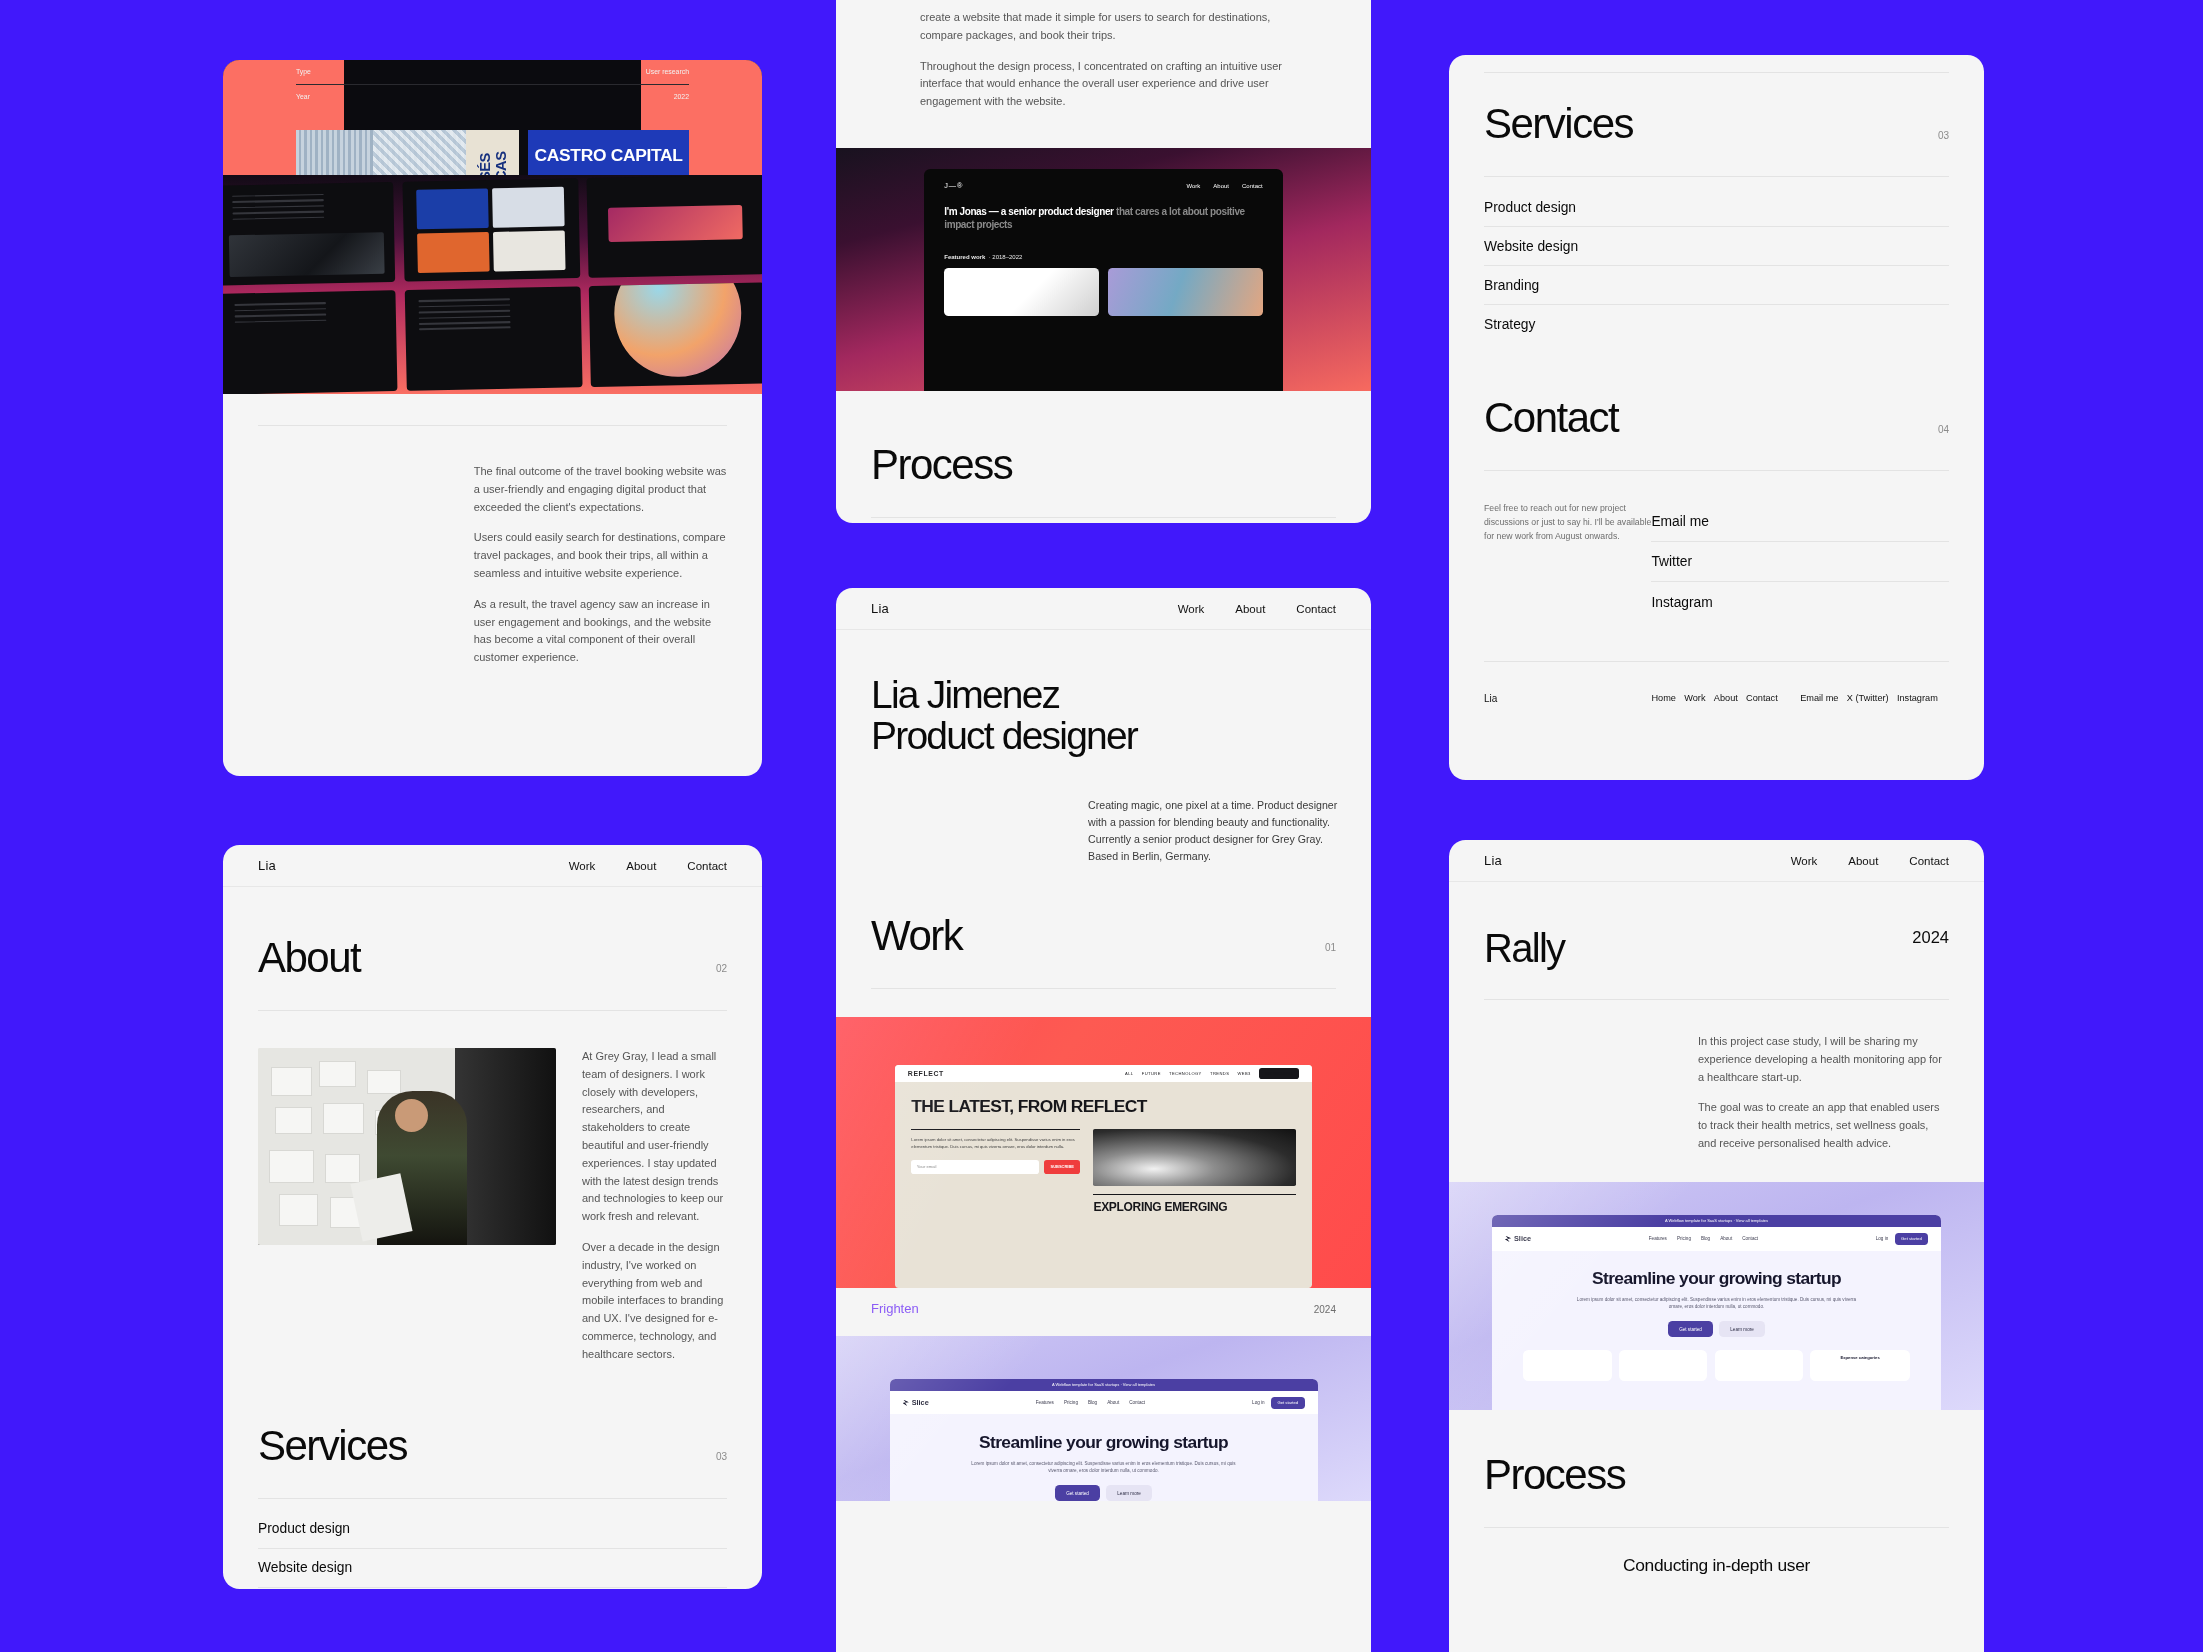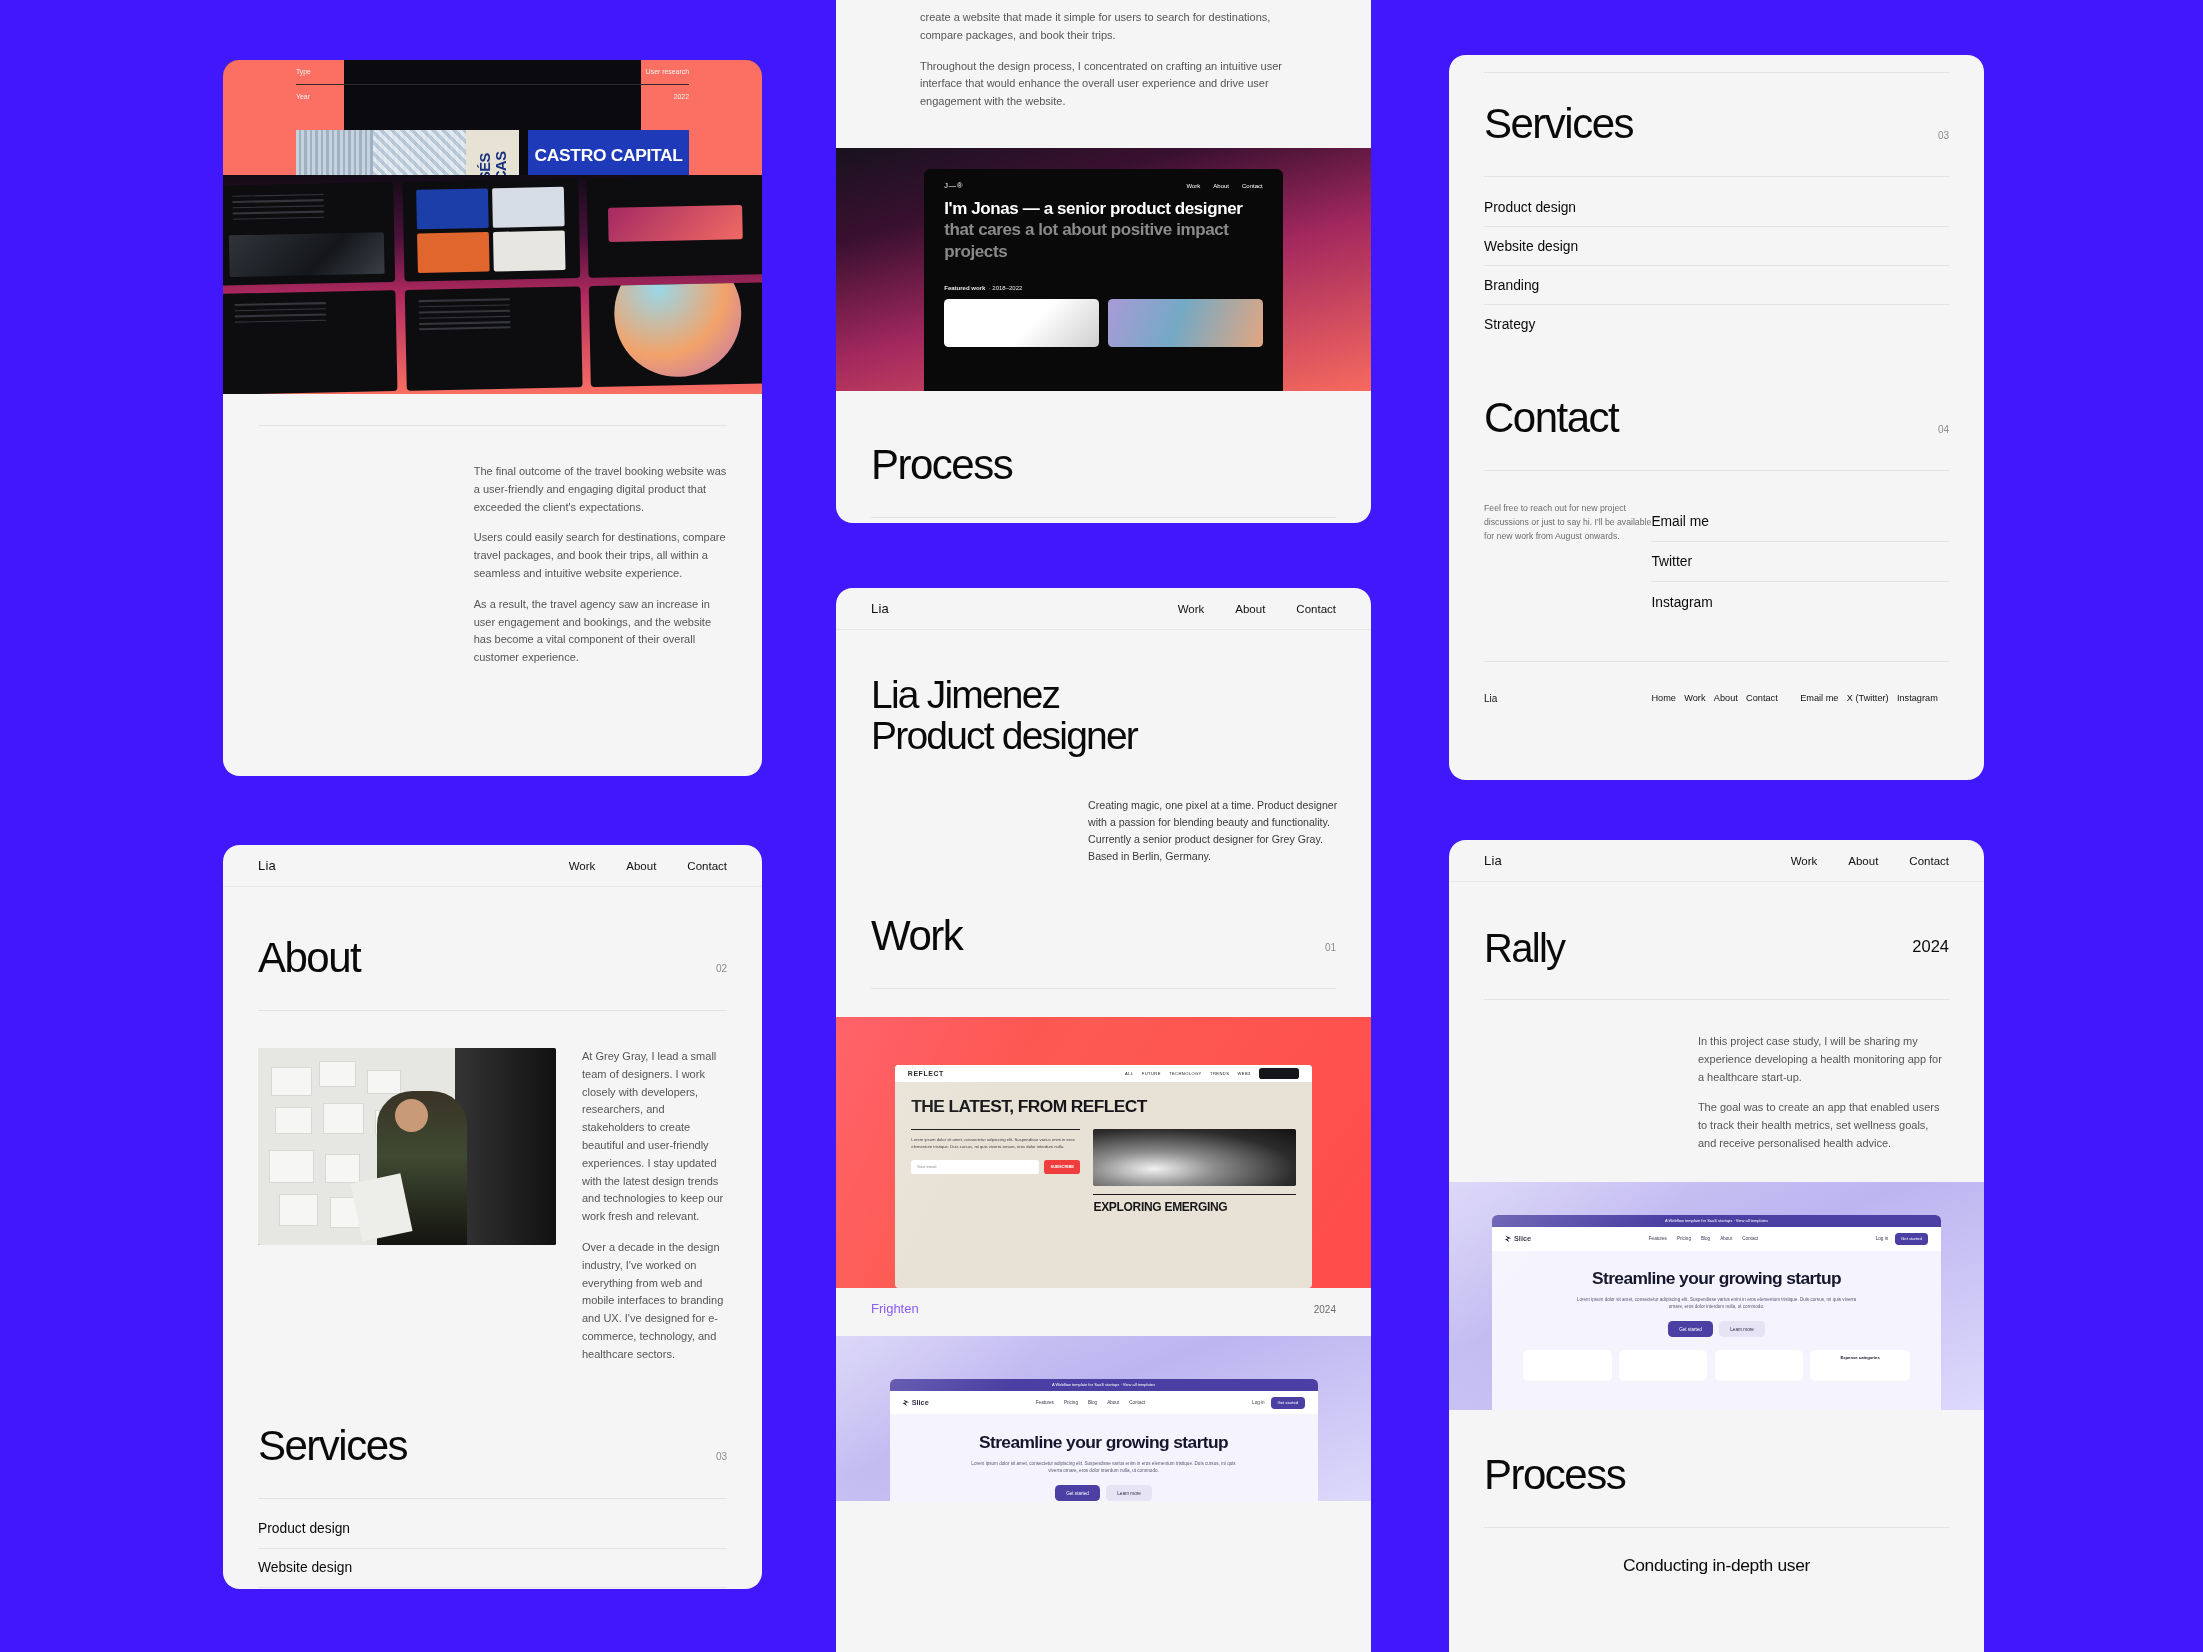--- a/index.html
+++ b/index.html
@@ -172,21 +172,21 @@
   }
   .jonas-window {
     width: 67%; margin-top: 21px; background: #090909; border-radius: 6.4px 6.4px 0 0;
     padding: 12px 20px 0 20px; overflow: hidden;
   }
   .jonas-nav { display:flex; justify-content:space-between; align-items:center; }
   .jonas-logo { color:#fff; font-size:7.3px; letter-spacing:0.9px; }
   .jonas-nav .l { display:flex; gap:13px; }
   .jonas-nav .l span { color:#fff; font-size:6px; }
   .jonas-head {
-    margin-top: 8px; font-size: 17px; line-height: 1.26; font-weight: 700;
+    margin-top: 16px; font-size: 10px; line-height: 1.26; font-weight: 700;
     color: #8a8a8a; letter-spacing: -0.4px;
   }
   .jonas-head b { color:#fff; font-weight:700; }
   .jonas-feat { margin-top: 23px; font-size: 6px; color:#e8e8e8; }
   .jonas-thumbs { display:flex; gap:8.3px; margin-top: 7.3px; }
   .jonas-thumbs div { flex:1; height:48px; border-radius:4.6px; }
   .jonas-thumbs div:nth-child(1){ background: linear-gradient(135deg,#ffffff 55%, #cfcfcf); }
   .jonas-thumbs div:nth-child(2){ background: linear-gradient(110deg,#a99bd8, #74a9c4 45%, #e3a681); }
 
   
@@ -287,21 +287,21 @@
     display:flex; align-items:center; height:40px;
     border-bottom:0.9px solid #e3e3e3; font-size:13.8px; color:#0a0a0a;
   }
   .footer { border-top:0.9px solid #e3e3e3; margin-top: 39px; padding-top: 31px; display:flex; }
   .footer .f-brand { width: 36%; font-size:10px; color:#111; }
   .footer .f-col { width: 32%; display:flex; flex-direction:row; gap:8.3px; }
   .footer .f-col span { font-size:9.2px; color:#111; }
 
   
   #card-rally { left: 1449px; top: 840px; width: 535px; height: 831px; display:flex; flex-direction:column; }
-  .rally-head { display:flex; align-items:center; justify-content:space-between; padding-top: 46px; }
+  .rally-head { display:flex; align-items:flex-start; justify-content:space-between; padding-top: 46px; }
   .rally-title { font-size: 40px; font-weight:500; letter-spacing:-1.7px; color:#0a0a0a; line-height:1; }
   .rally-year { font-size: 16.5px; color:#0a0a0a; padding-bottom:3.7px; }
   .rally-shot {
     position:relative; height: 228px; margin-top: 29px; overflow:hidden;
     background: linear-gradient(160deg,#cfc9f5 0%, #bdb5f0 40%, #ddd9fb 100%);
     display:flex; justify-content:center;
   }
   .rally-shot::before {
     content:""; position:absolute; left:-20%; top:-30%; width:70%; height:170%;
     background: linear-gradient(110deg, rgba(255,255,255,.45), rgba(255,255,255,0) 60%);

